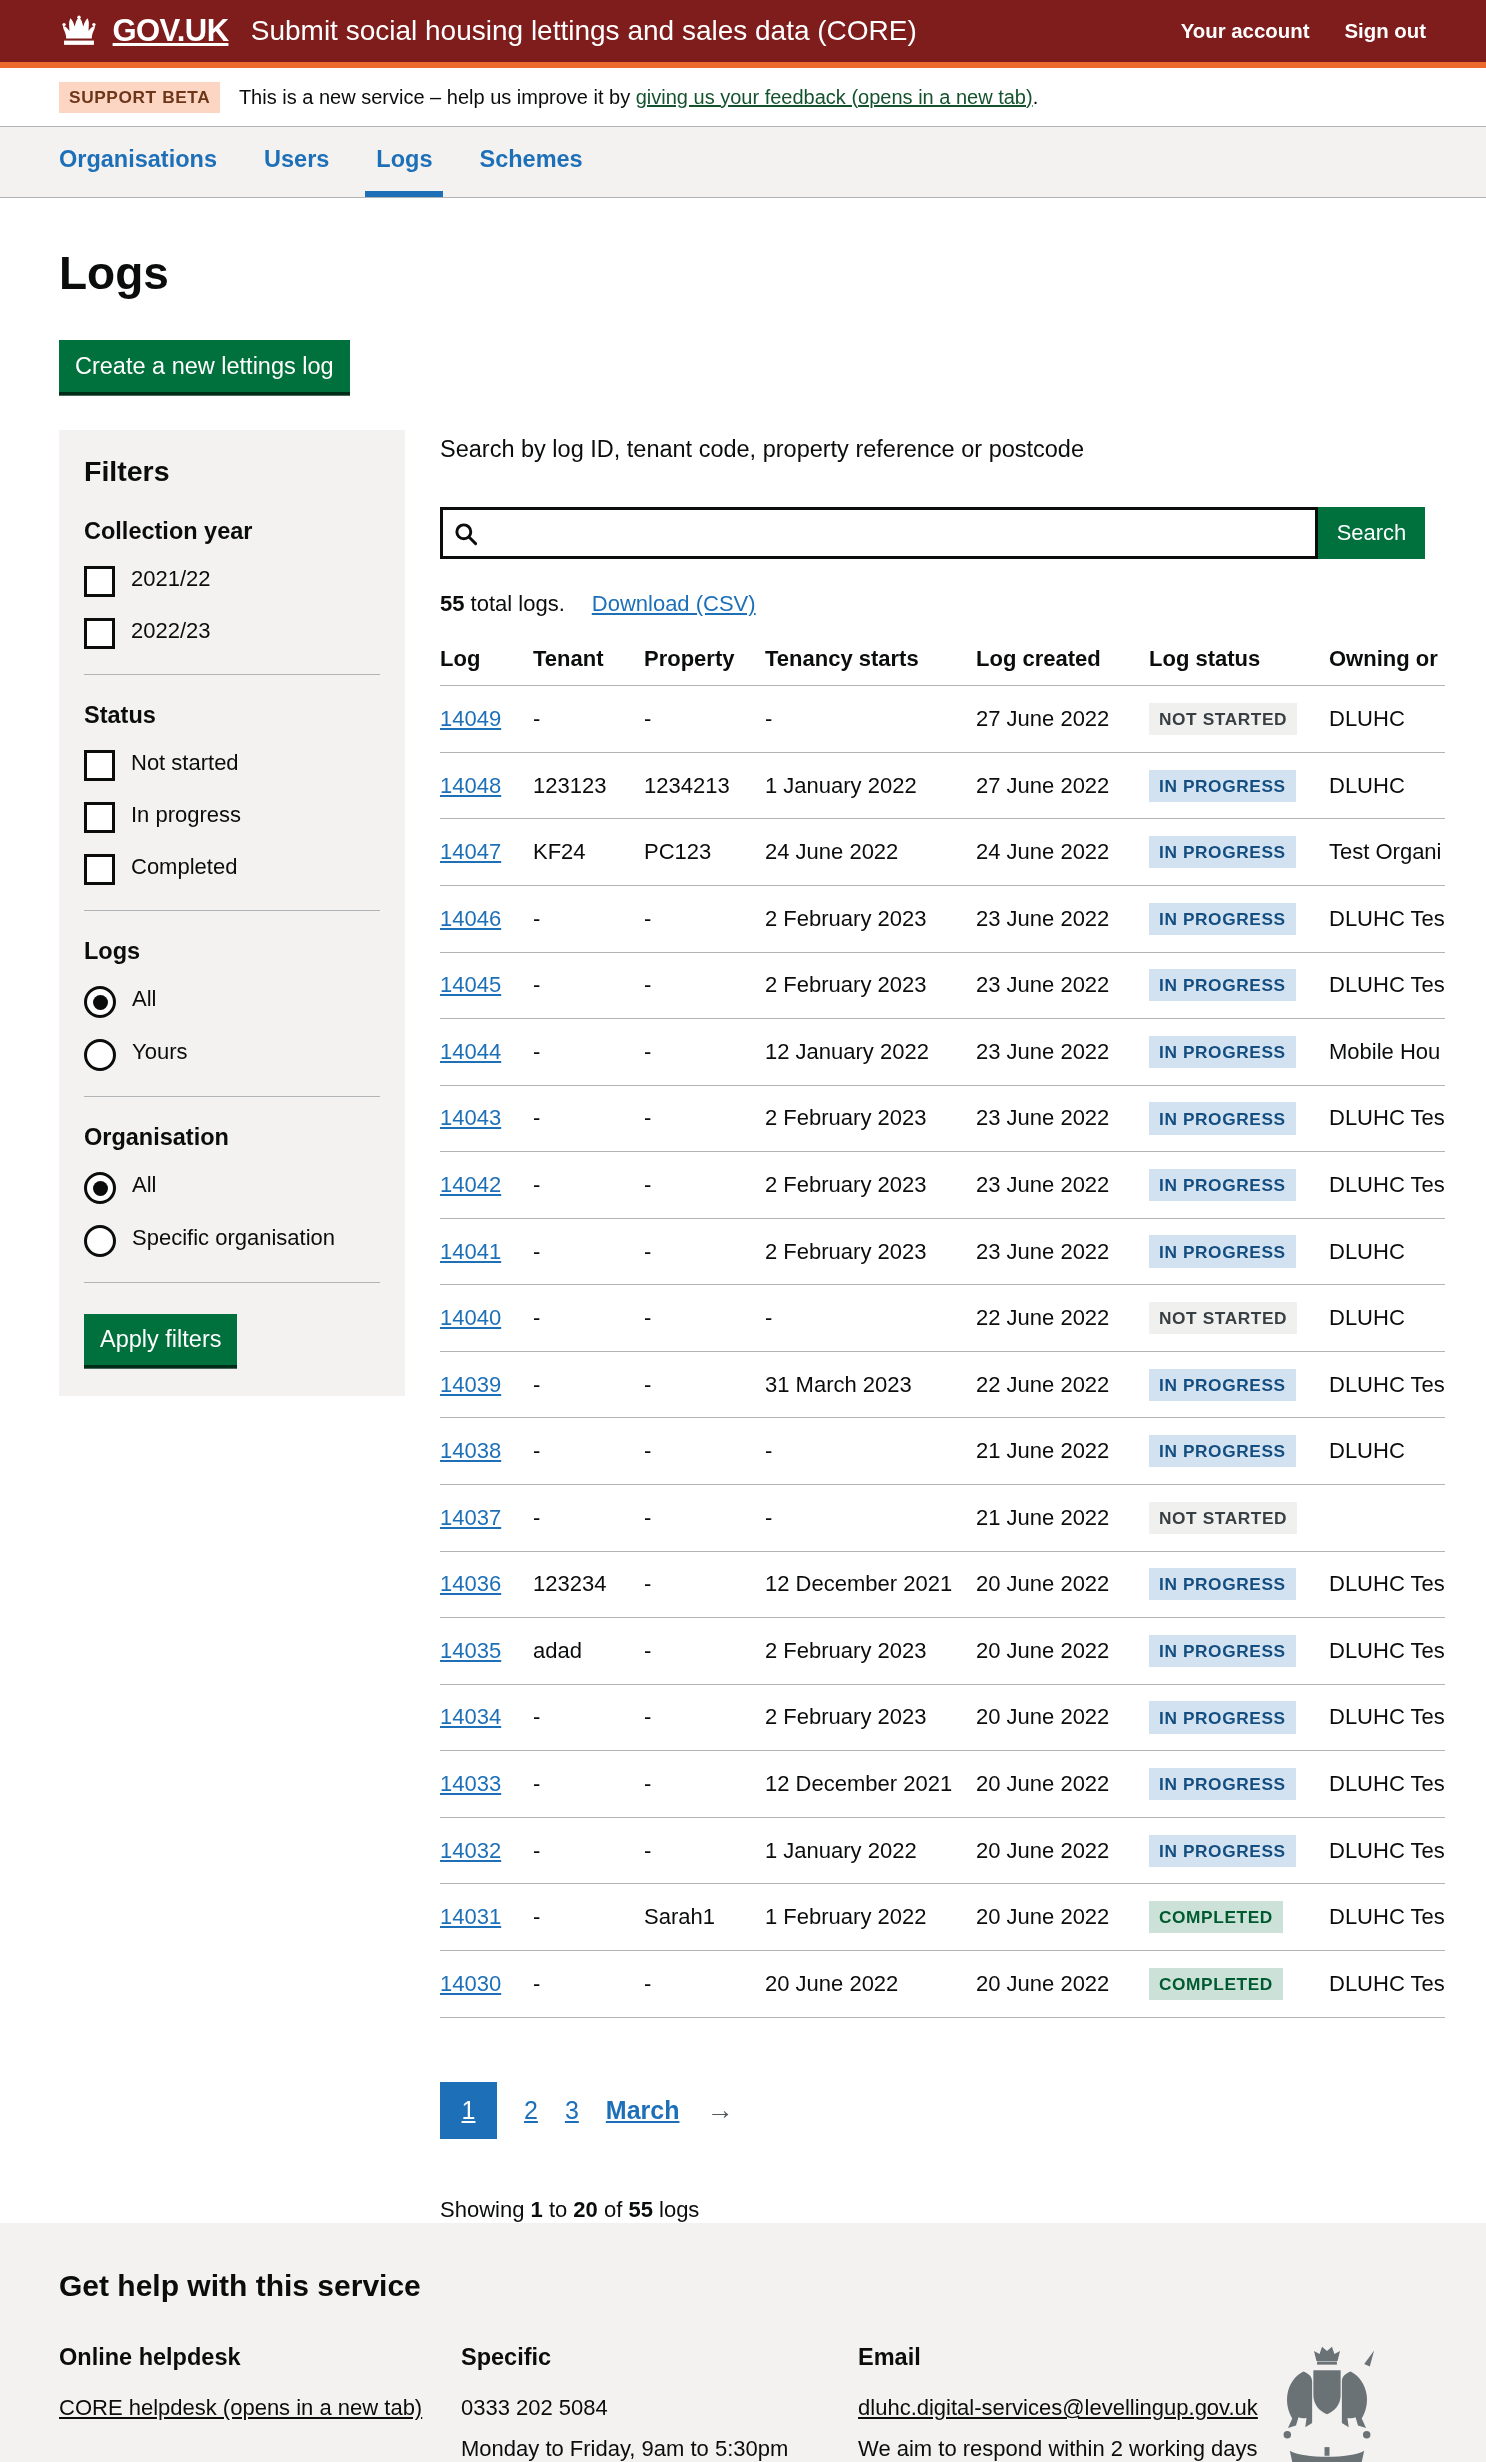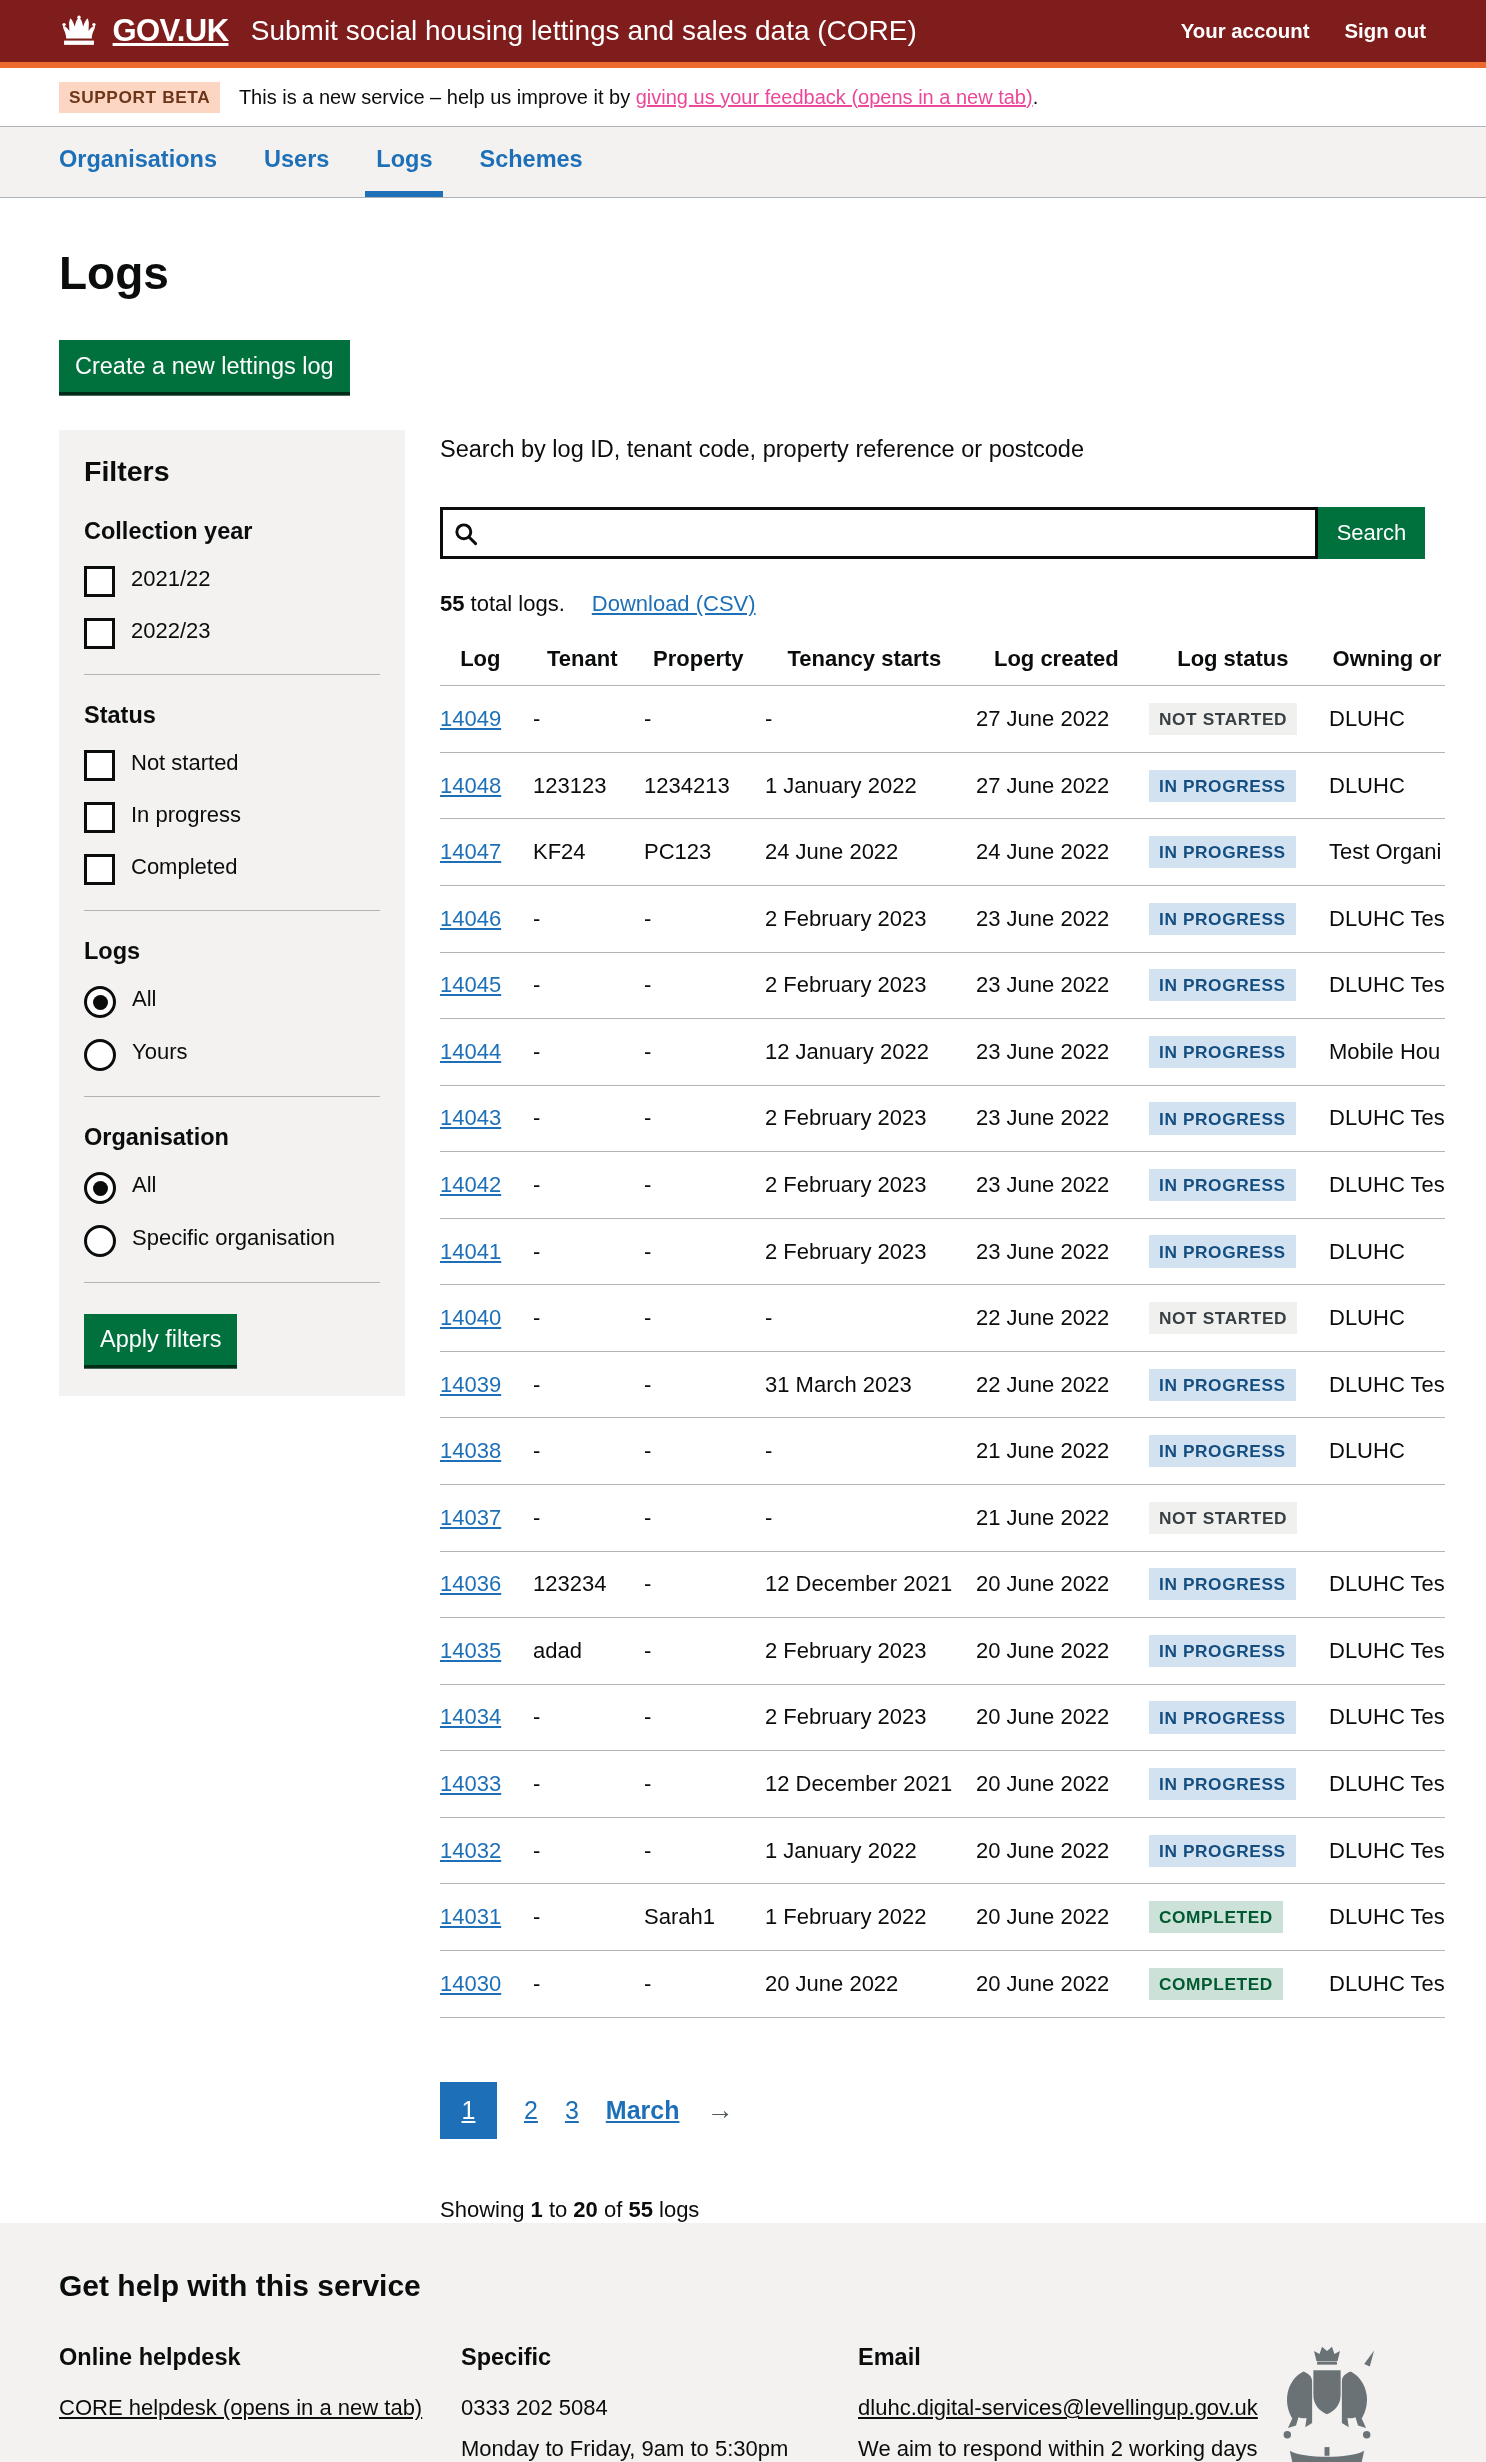--- a/index.html
+++ b/index.html
@@ -23,21 +23,21 @@
   .logo-text { color:#fff; font-size:31px; font-weight:bold; letter-spacing:-0.6px; }
   .service-name { color:#fff; font-size:28px; font-weight:400; margin-left:8.7px; }
   .header-links { display:flex; gap:35px; }
   .header-links a { color:#fff; font-size:20.4px; font-weight:bold; text-decoration:none; }
 
   
   .phase-banner { background:#fff; border-bottom:1.2px solid #b1b4b6; }
   .phase-banner .container { display:flex; align-items:center; padding:13.6px 0; gap:18.6px; }
   .beta-tag { background:#fcd6c3; color:#6e3619; font-size:17.3px; font-weight:bold; letter-spacing:0.6px; padding:5px 10px; text-transform:uppercase; white-space:nowrap; }
   .phase-text { font-size:20px; }
-  .phase-text a { color:#ec4899; }
+  .phase-text a { color:#14532d; }
 
   
   .primary-nav { background:#f3f2f1; border-bottom:1.9px solid #b1b4b6; }
   .primary-nav .container { display:flex; height:70px; }
   .nav-item { display:flex; align-items:center; padding:0 11px; margin-right:25px; font-size:23.5px; font-weight:bold; color:#1d70b8; text-decoration:none; border-bottom:6.2px solid transparent; }
   .nav-item:first-child { margin-left:-11px; }
   .nav-item.active { border-bottom-color:#1d70b8; }
 
   
   main.container { flex:0 0 auto; }
@@ -66,21 +66,21 @@
   .search-box { position:relative; flex:1; }
   .search-box input { width:100%; height:52px; border:3.1px solid #0b0c0c; font-size:23.5px; font-family:inherit; padding:0 12.4px 0 50px; outline:none; }
   .search-icon { position:absolute; left:12.4px; top:12.4px; }
   .search-btn { width:107px; height:52px; background:#00703c; color:#fff; font-size:22px; border:none; cursor:pointer; font-family:inherit; }
 
   .results-line { margin-top:32px; font-size:22px; display:flex; align-items:flex-end; gap:27px; }
   .results-line a { color:#1d70b8; }
 
   .log-table-wrap { margin-top:28.5px; width:1005px; overflow:hidden; }
   table.log-table { width:1005px; border-collapse:collapse; table-layout:fixed; }
-  .log-table th { text-align:center; font-size:22px; font-weight:bold; padding:0 12.4px 13.6px 0; border-bottom:1.9px solid #b1b4b6; }
+  .log-table th { text-align:left; font-size:22px; font-weight:bold; padding:0 12.4px 13.6px 0; border-bottom:1.9px solid #b1b4b6; }
   .log-table td { font-size:22px; padding:16.7px 12.4px 16.7px 0; border-bottom:1.2px solid #b1b4b6; vertical-align:middle; }
   .log-table a { color:#1d70b8; }
   .col-log{width:93px;} .col-tenant{width:111px;} .col-prop{width:121px;}
   .col-start{width:211px;} .col-created{width:173px;} .col-status{width:180px;}
   .col-own{width:116px;}
   td.owning-cell, th.col-own { white-space:nowrap; overflow:hidden; padding-right:0; }
   .tag { display:inline-block; font-size:17.3px; font-weight:bold; letter-spacing:0.6px; text-transform:uppercase; padding:6.2px 10px 5px; white-space:nowrap; }
   .tag--grey  { background:#f0f0ef; color:#383f43; }
   .tag--blue  { background:#d2e2f1; color:#144e81; }
   .tag--green { background:#cce2d8; color:#005a30; }

